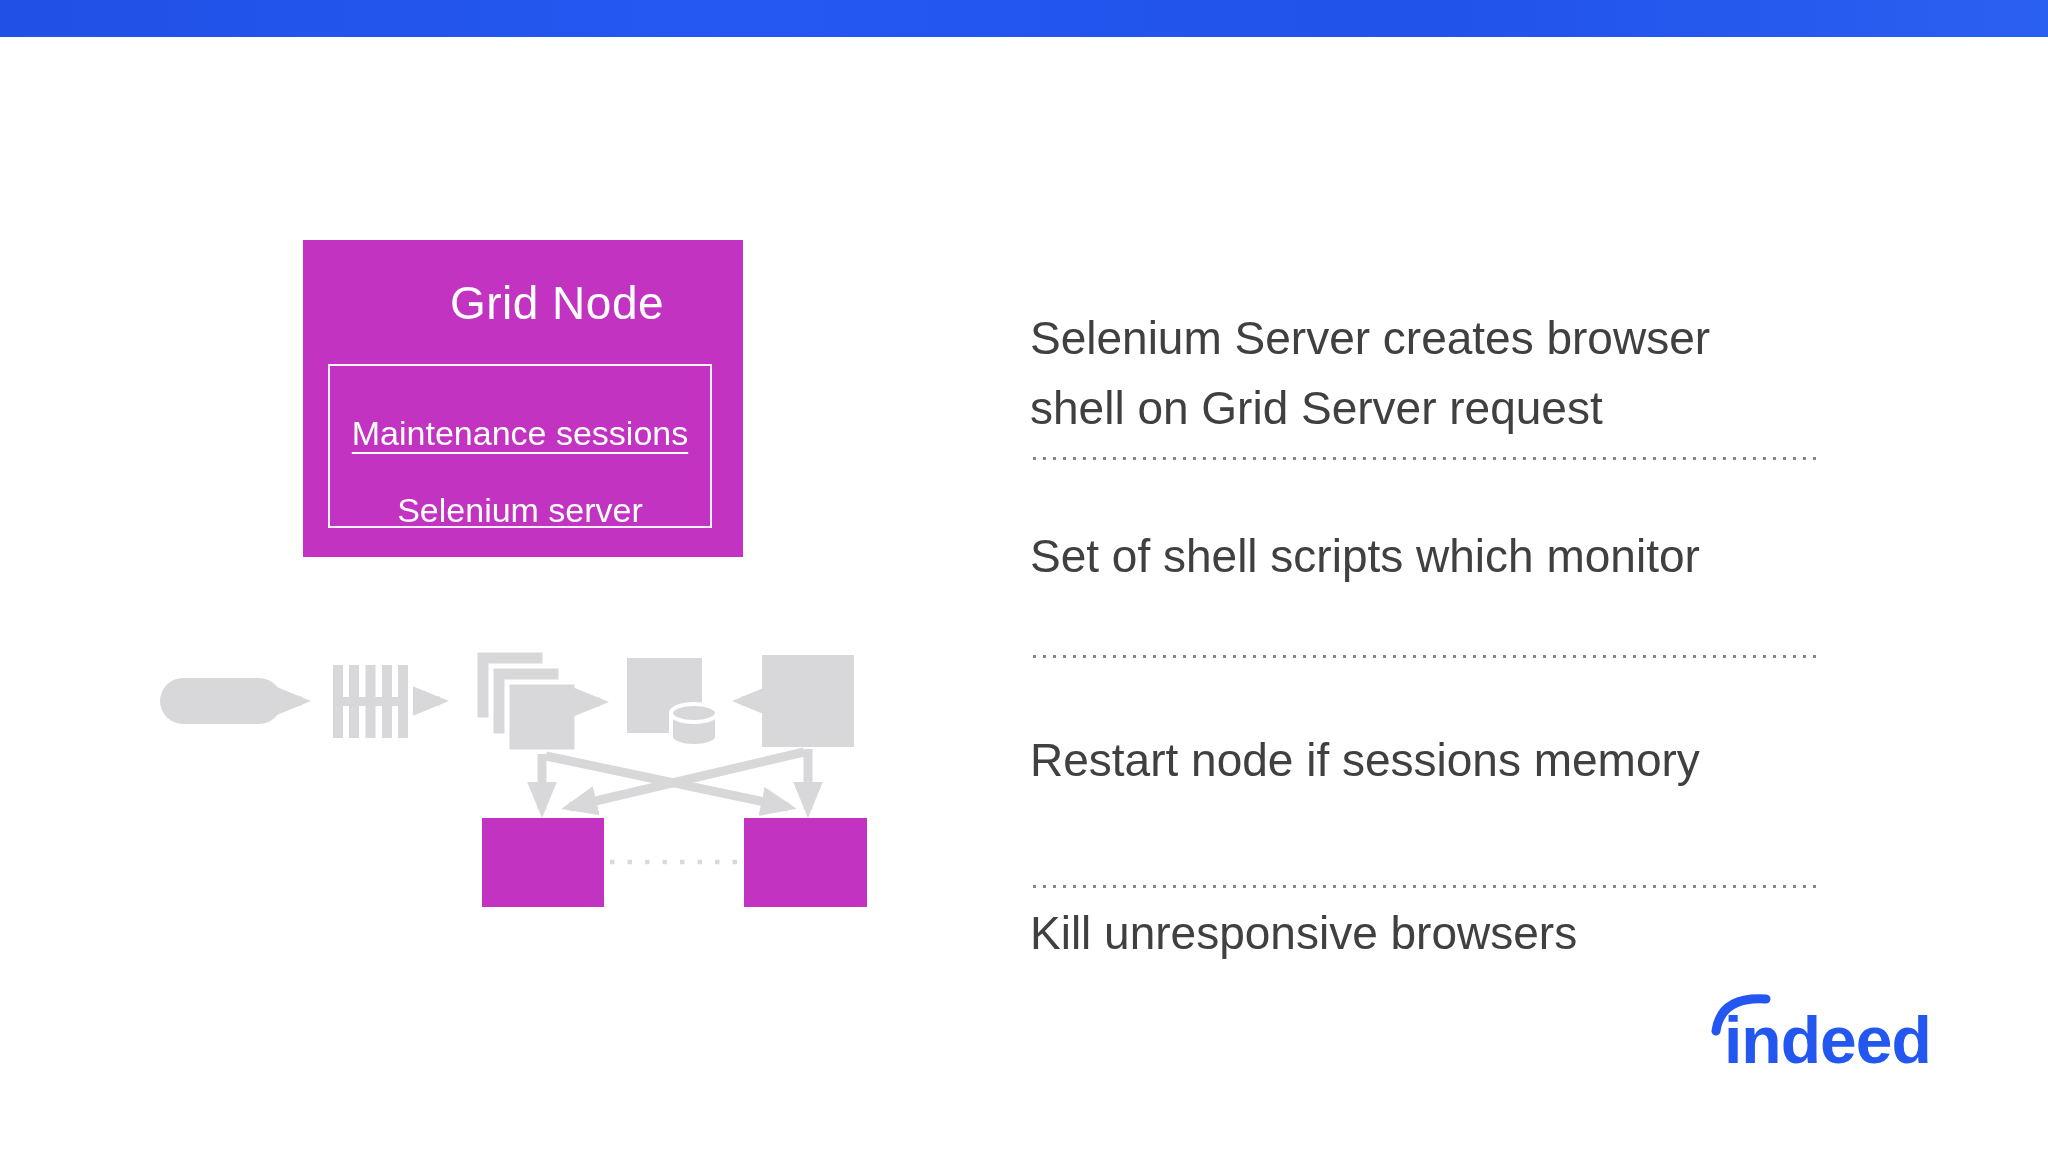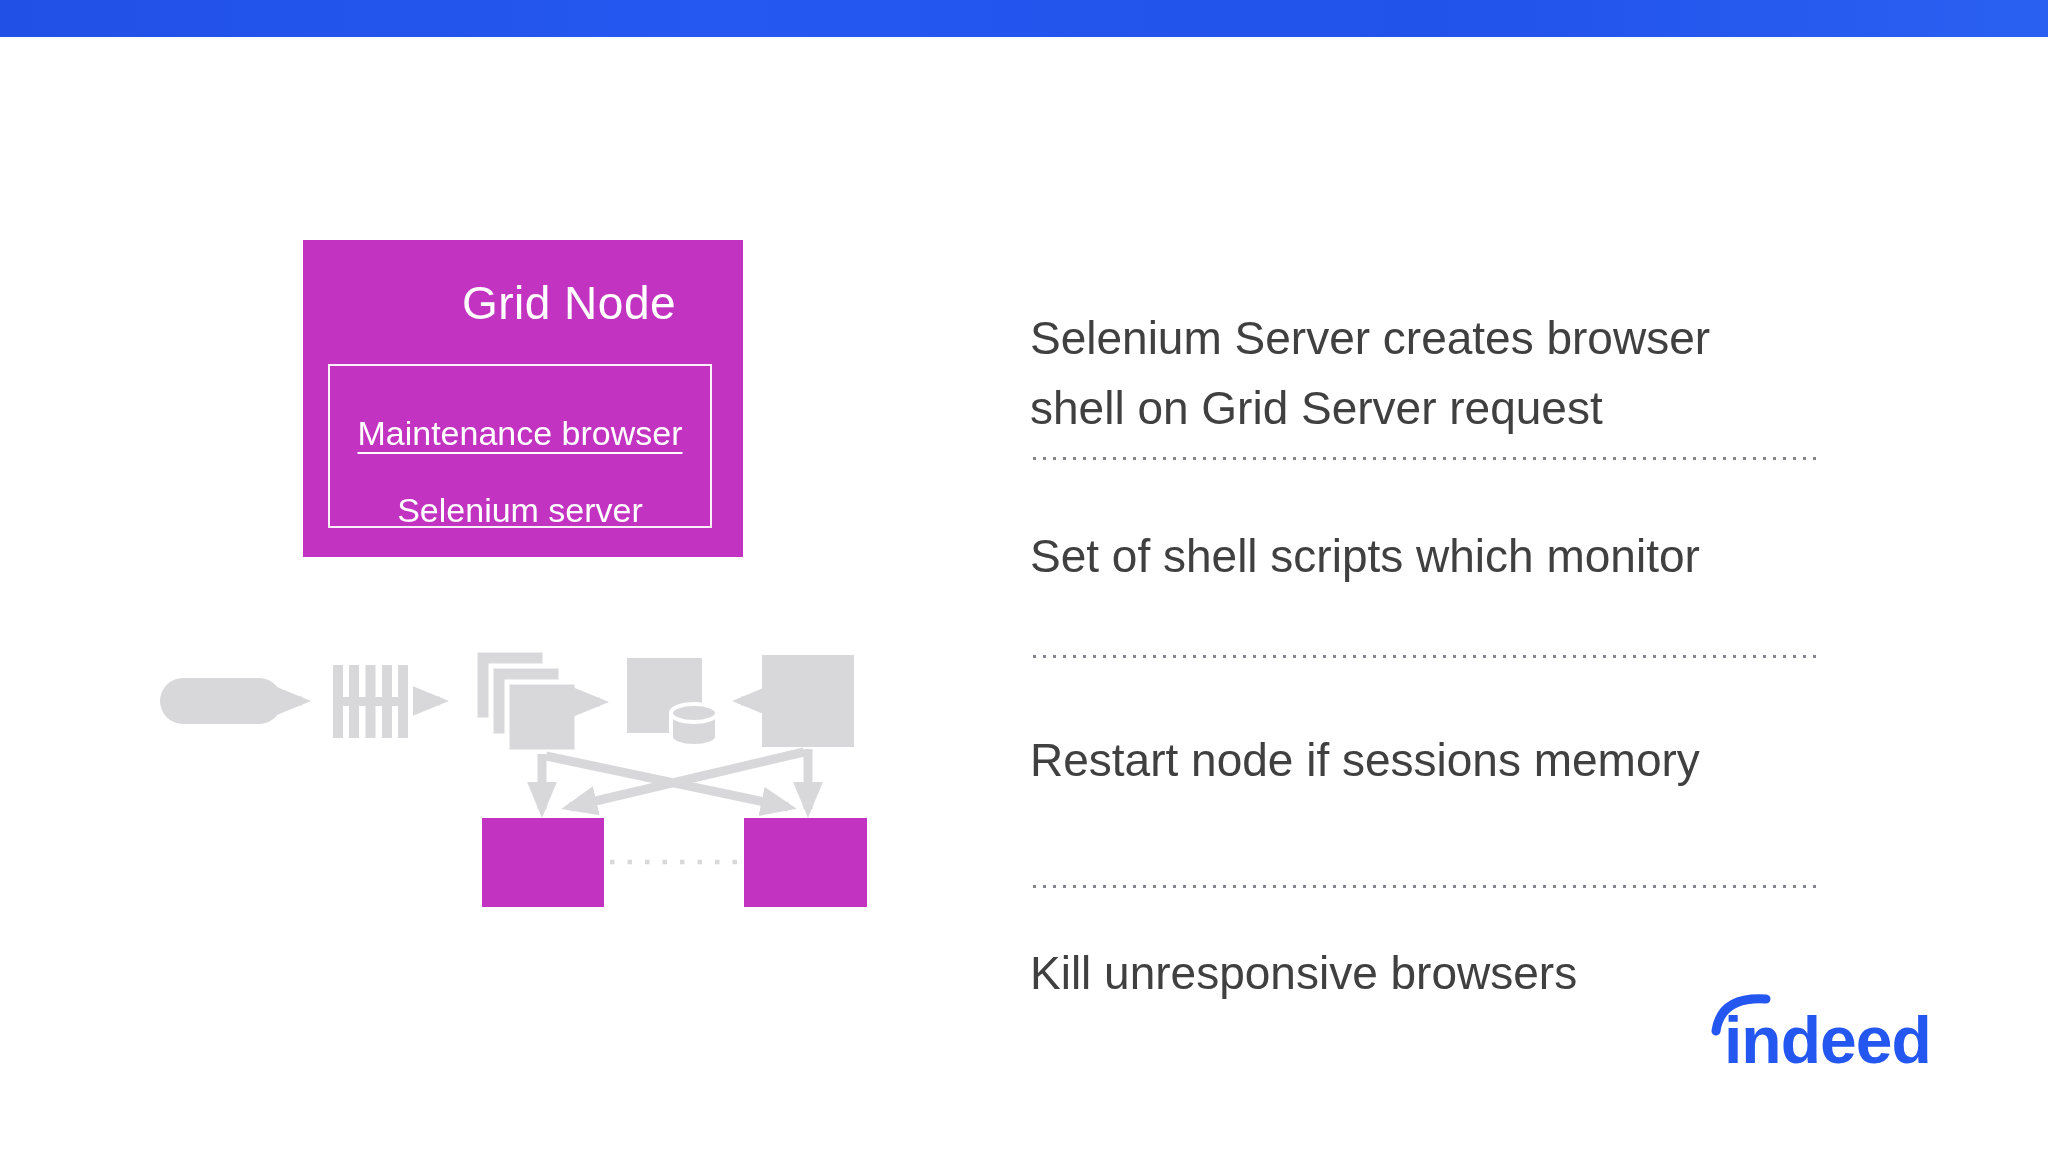--- a/index.html
+++ b/index.html
@@ -6,21 +6,21 @@
   html,body { width:2048px; height:1152px; background:#ffffff; overflow:hidden;
               font-family:"Liberation Sans", sans-serif; }
   .abs { position:absolute; }
 
   
   #topbar { left:0; top:0; width:2048px; height:37px;
             background:linear-gradient(90deg,#2150e6 0%,#2458f0 35%,#2152ea 70%,#2a60f2 100%); }
 
   
   #grid-node { left:303px; top:240px; width:440px; height:317px; background:#c233c2; }
-  #grid-node-title { left:12px; top:36px; width:508px; text-align:center;
+  #grid-node-title { left:0; top:36px; width:508px; text-align:center;
                      color:#ffffff; font-size:46px; letter-spacing:.5px; }
   #grid-node-inner { left:25px; top:124px; width:384px; height:164px;
                      border:2px solid rgba(255,255,255,.92); }
   .component { position:absolute; width:100%; text-align:center; color:#ffffff;
                font-size:34px; line-height:34px; }
   #comp-maintenance { top:50px; text-decoration:underline; text-underline-offset:7px;
                       text-decoration-thickness:2px; }
   #comp-selenium { top:127px; }
 
   
@@ -36,21 +36,21 @@
                font-size:66px; letter-spacing:-1px; }
 </style>
 </head>
 <body>
 
 <div id="topbar" class="abs"></div>
 
 <div id="grid-node" class="abs">
   <div id="grid-node-title" class="abs">Grid Node</div>
   <div id="grid-node-inner" class="abs">
-    <div id="comp-maintenance" class="component">Maintenance browser</div>
+    <div id="comp-maintenance" class="component">Maintenance sessions</div>
     <div id="comp-selenium" class="component">Selenium server</div>
   </div>
 </div>
 
 <svg id="diagram" class="abs" width="760" height="330" viewBox="0 0 760 330">
   <defs>
     <marker id="ah" viewBox="0 0 4 4" refX="3" refY="2" markerWidth="4" markerHeight="4" orient="auto" markerUnits="strokeWidth">
       <path d="M0,0.35 L4,2 L0,3.65 z" fill="#d8d8da"></path>
     </marker>
   </defs>
@@ -112,20 +112,20 @@
 <div class="note" style="top:521px">
   <div>Set of shell scripts which monitor</div>
 </div>
 <div class="divider" style="top:655px"></div>
 
 <div class="note" style="top:725px">
   <div>Restart node if sessions memory</div>
 </div>
 <div class="divider" style="top:885px"></div>
 
-<div class="note" style="top:938px">
+<div class="note" style="top:898px">
   <div>Kill unresponsive browsers</div>
 </div>
 
 <svg id="logo" class="abs" width="270" height="95" viewBox="0 0 270 95">
   <path d="M10,46 Q15,11 60,14" fill="none" stroke="#2456f0" stroke-width="9" stroke-linecap="round"></path>
   <text x="18" y="78" fill="#2456f0">indeed</text>
 </svg>
 
 </body></html>

